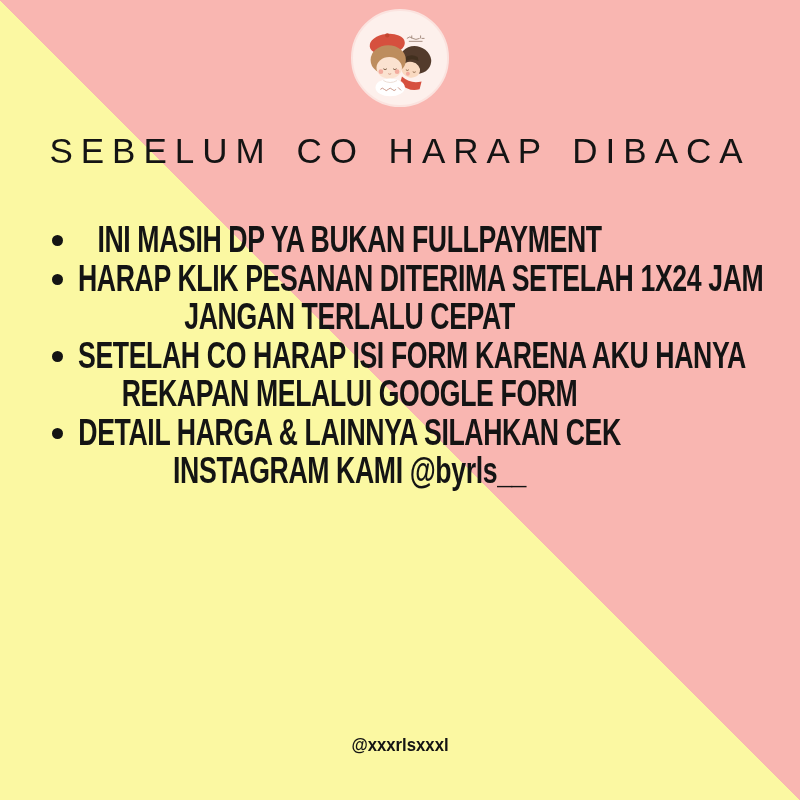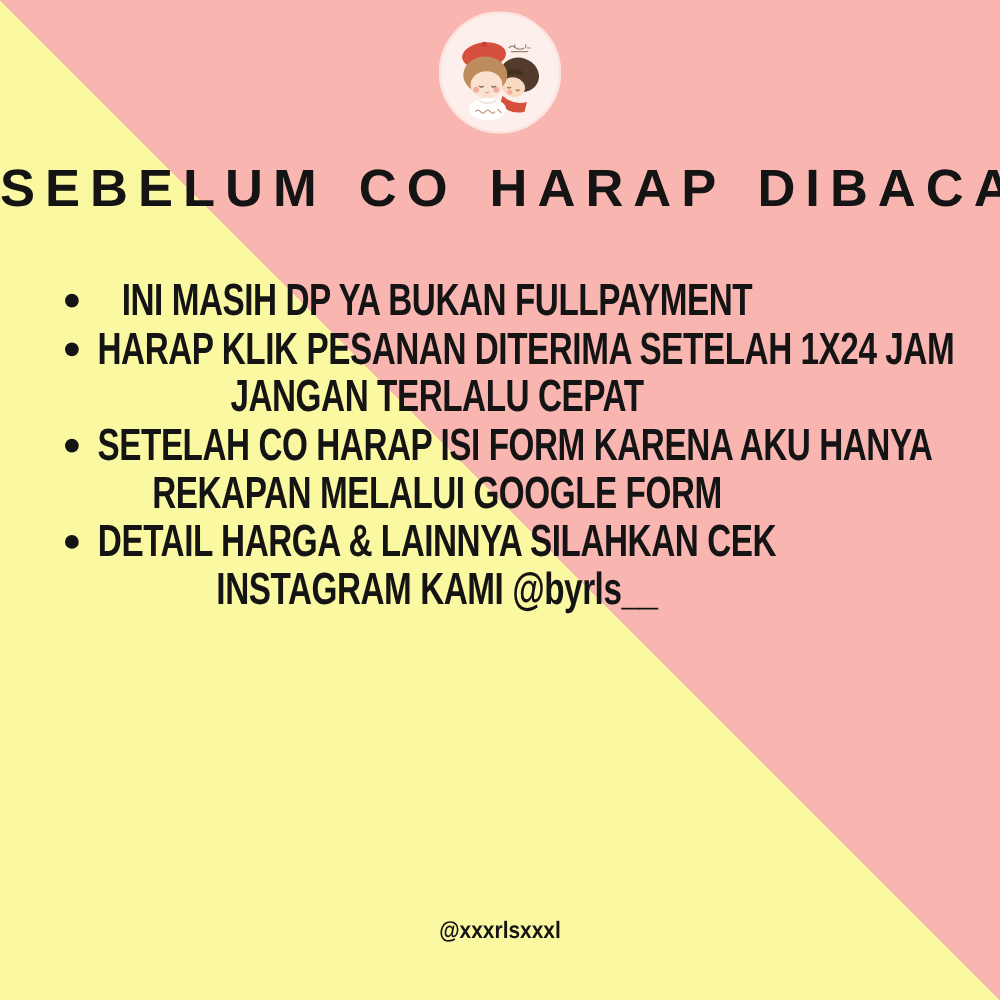--- a/index.html
+++ b/index.html
@@ -19,22 +19,22 @@
     width: 98px;
     height: 98px;
   }
   .avatar svg { display: block; width: 100%; height: 100%; }
   .title {
     position: absolute;
     top: 128px;
     left: 0;
     width: 800px;
     text-align: center;
-    font-size: 42px;
-    font-weight: bold;
+    font-size: 35px;
+    font-weight: normal;
     letter-spacing: 8px;
     word-spacing: 6px;
     line-height: 46px;
     white-space: nowrap;
   }
   .rules {
     position: absolute;
     top: 221px;
     left: 52px;
     width: 760px;

